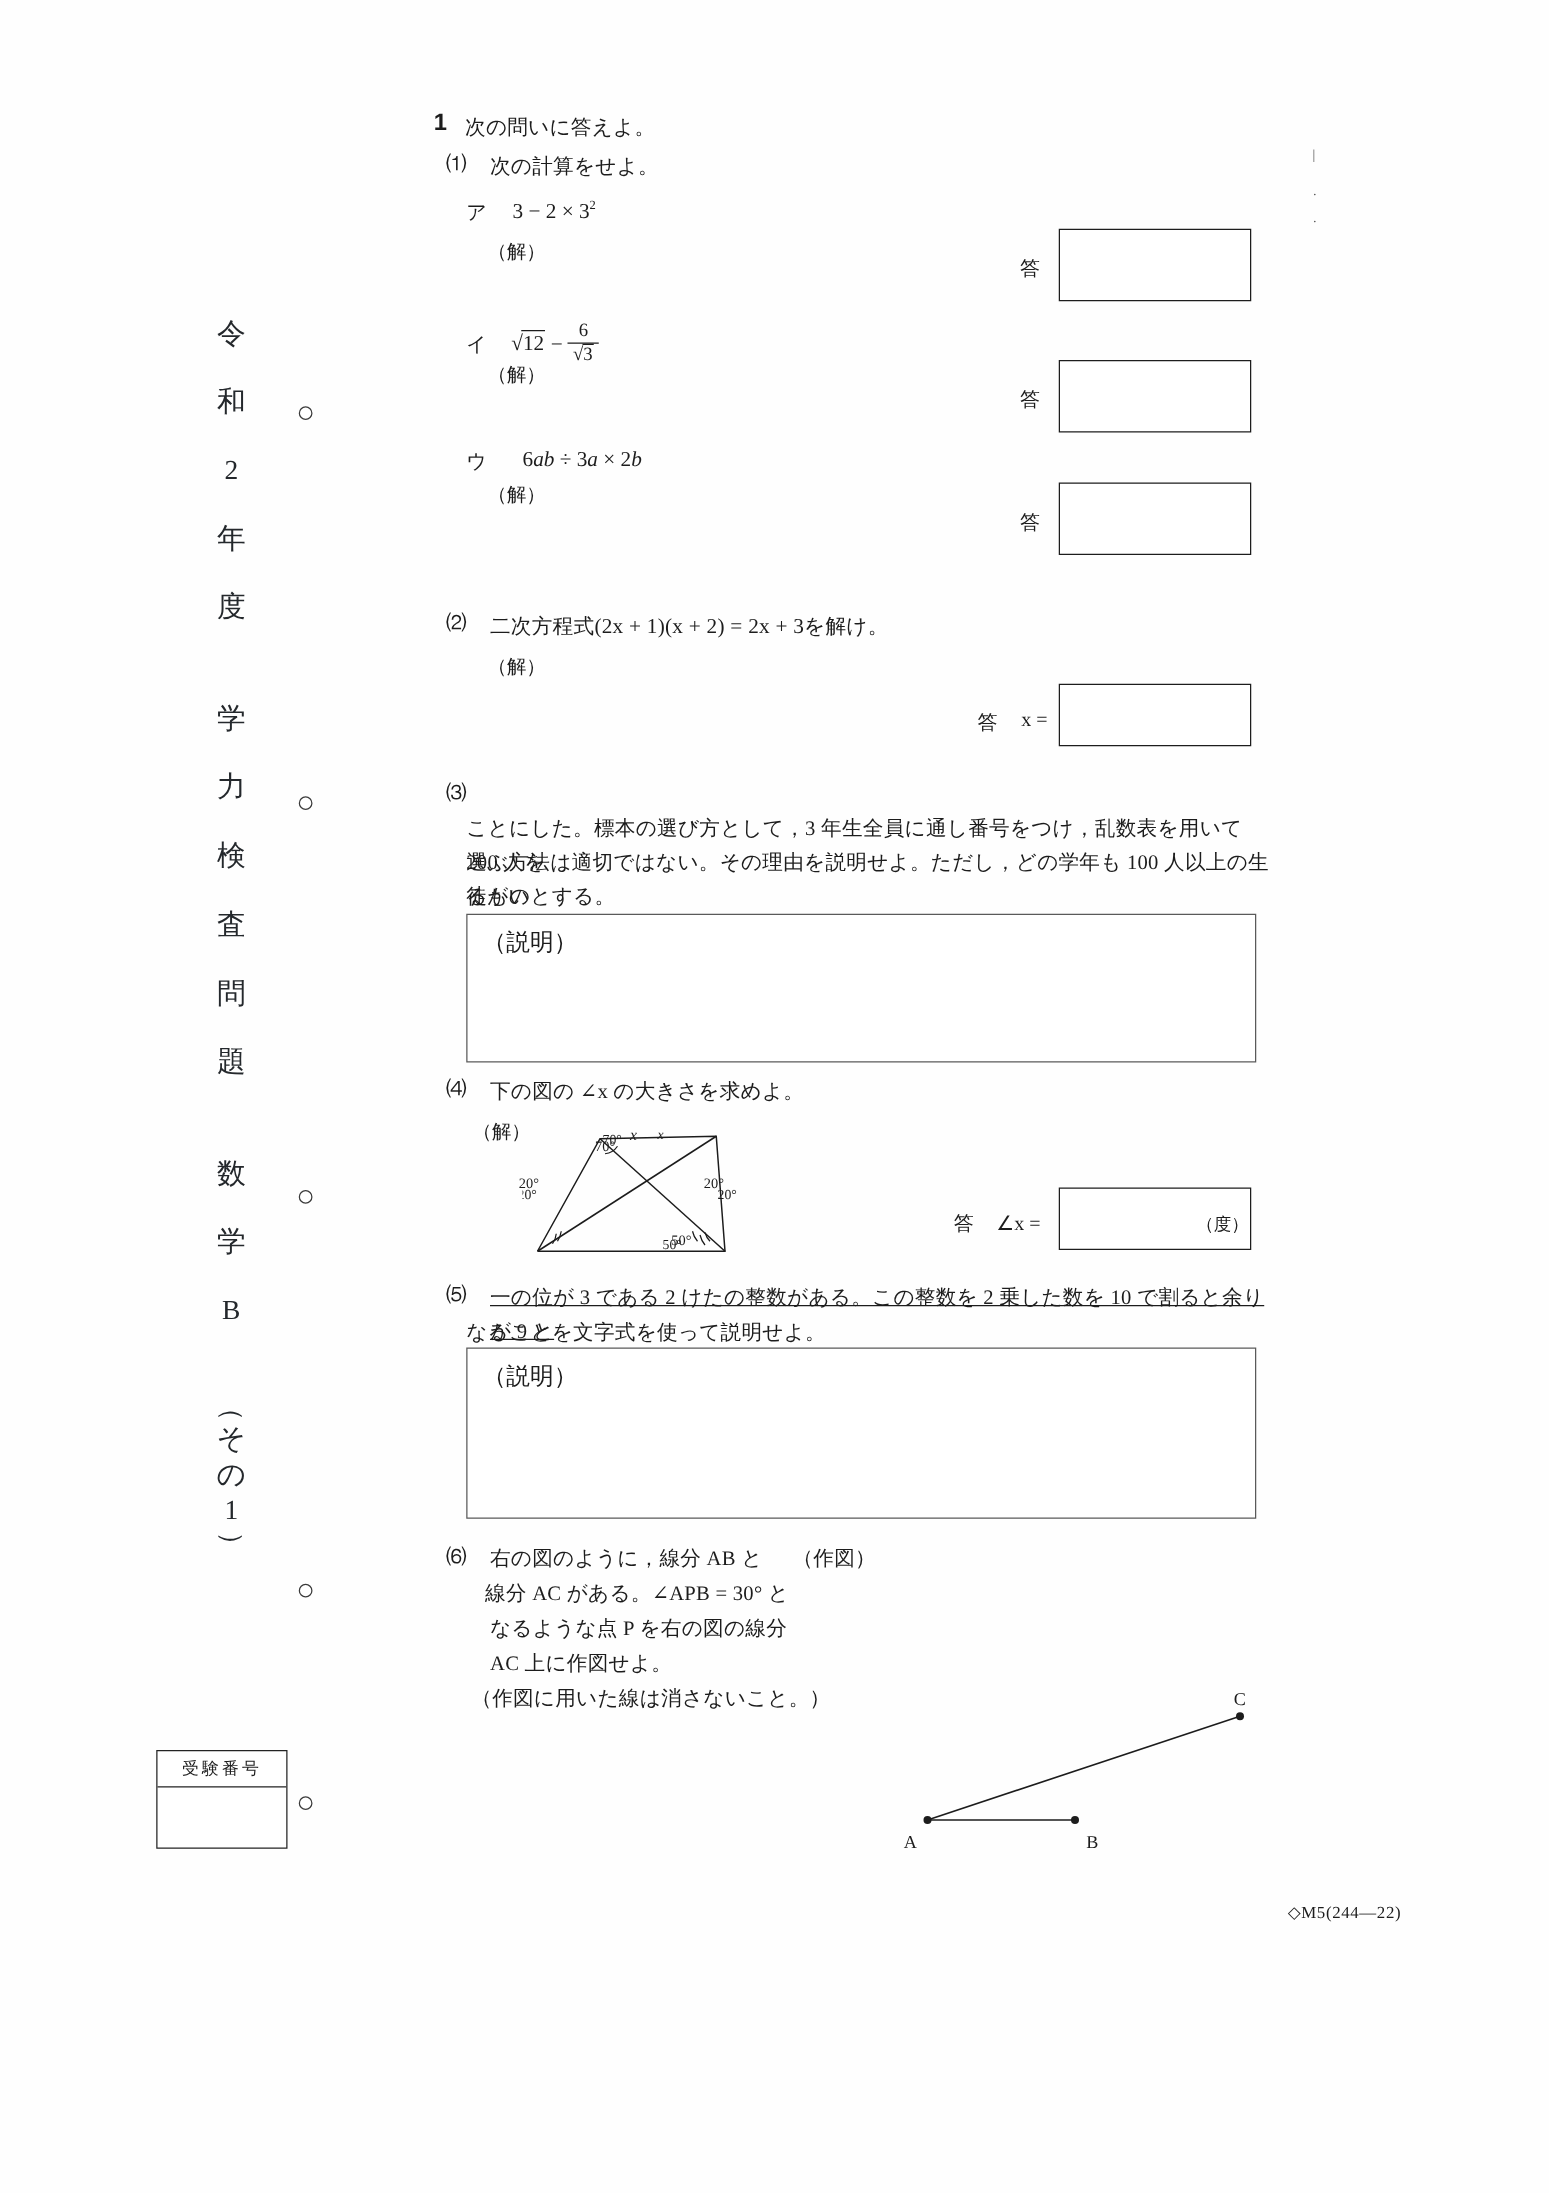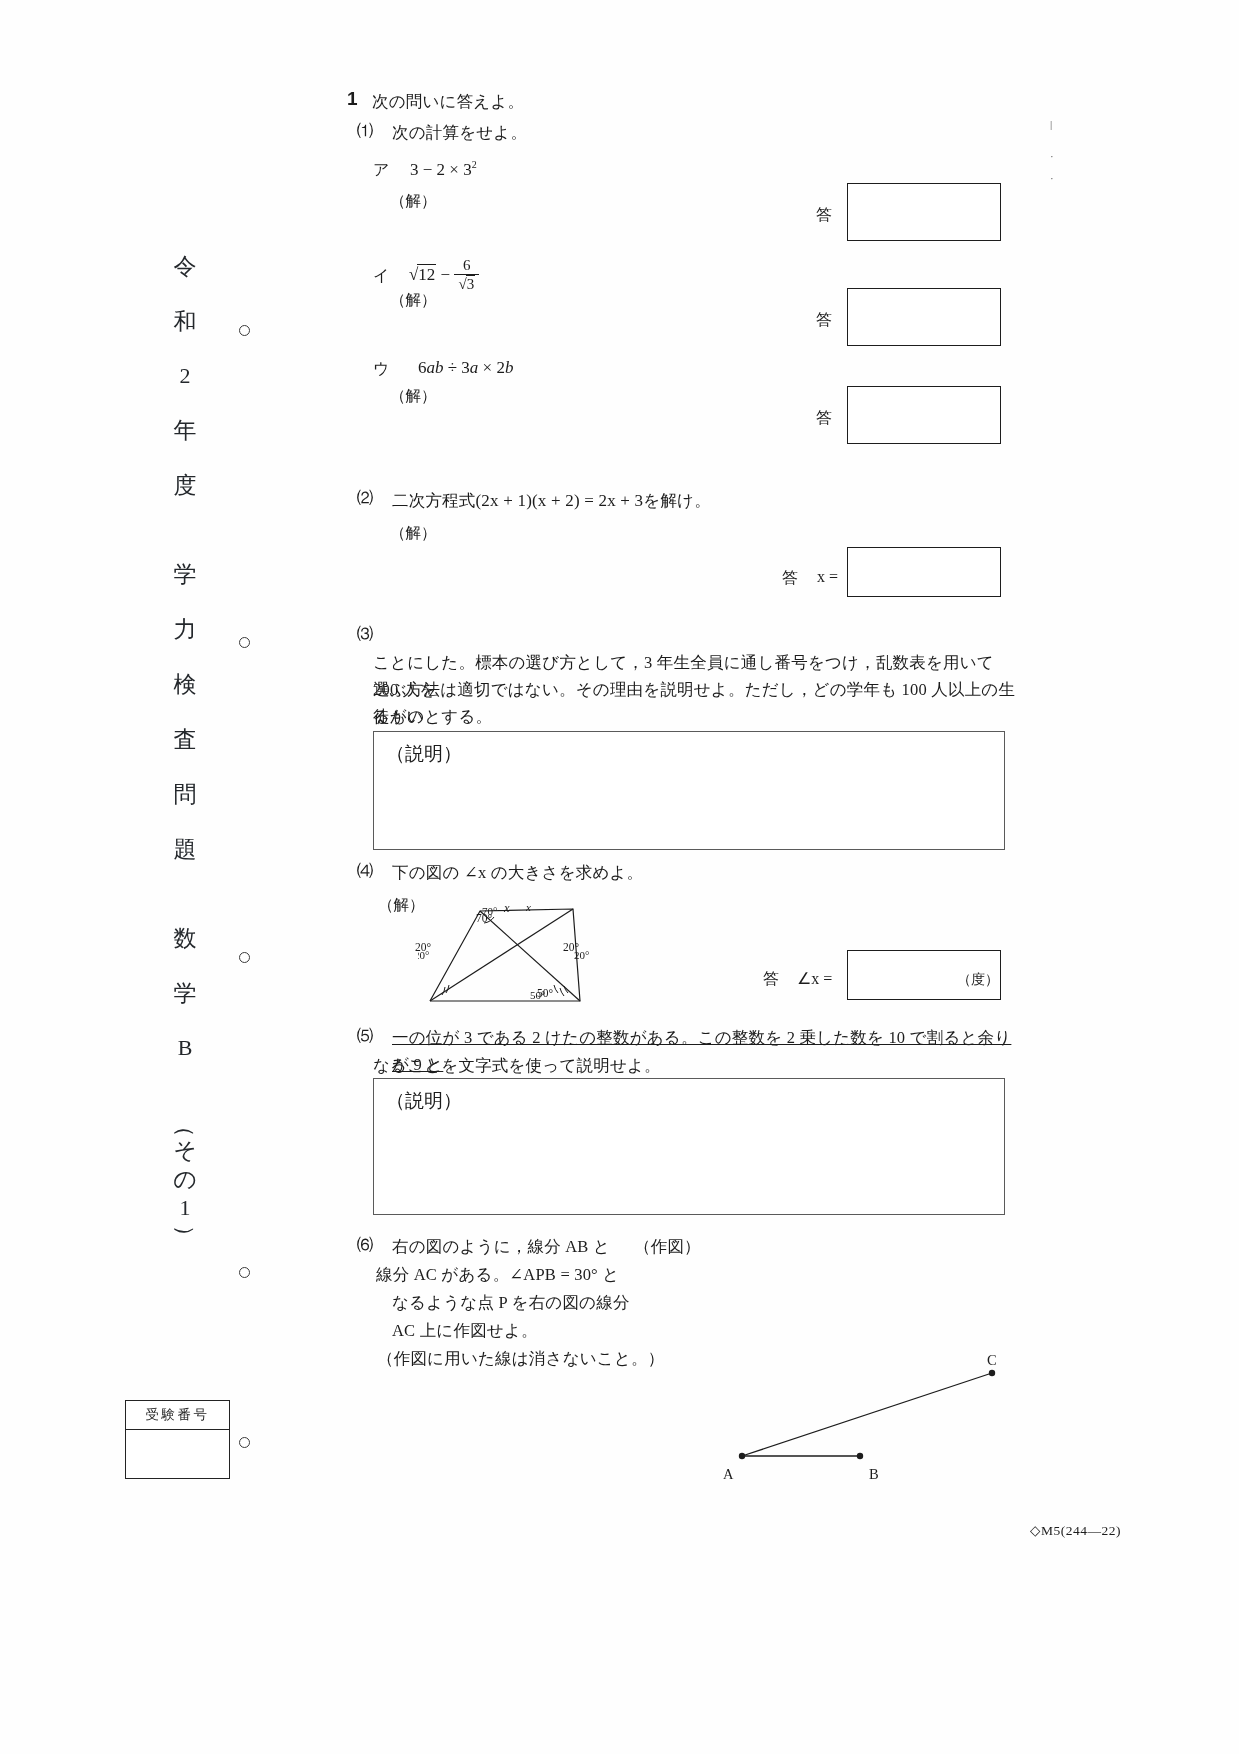--- a/index.html
+++ b/index.html
@@ -308,21 +308,21 @@
 
     <div class="abs qlabel" style="left:357px; top:1026px;">⑸</div>
     <div class="abs jtext" style="left:392px; top:1025px; width:622px;text-decoration:underline;">一の位が 3 である 2 けたの整数がある。この整数を 2 乗した数を 10 で割ると余りが 9 と</div>
     <div class="abs jtext" style="left:373px; top:1053px; width:645px;">なることを文字式を使って説明せよ。</div>
     <div class="bigbox" style="left:373px; top:1078px; width:630px; height:135px;">
       <div class="setsumei">（説明）</div>
     </div>
 
     <div class="abs qlabel" style="left:357px; top:1235px;">⑹</div>
     <div class="abs jtext" style="left:392px; top:1234px;">右の図のように，線分 AB と</div>
-    <div class="abs jtext" style="left:376px; top:1262px;">線分 AC がある。∠APB = 30° と</div>
+    <div class="abs jtext" style="left:388px; top:1262px;">線分 AC がある。∠APB = 30° と</div>
     <div class="abs jtext" style="left:392px; top:1290px;">なるような点 P を右の図の線分</div>
     <div class="abs jtext" style="left:392px; top:1318px;">AC 上に作図せよ。</div>
     <div class="abs jtext" style="left:377px; top:1346px;">（作図に用いた線は消さないこと。）</div>
     <div class="abs jtext" style="left:634px; top:1234px;">（作図）</div>
 
     <div class="abs" style="left:700px; top:1345px; width:330px; height:150px;">
       <svg width="330" height="150" viewBox="0 0 330 150">
         <line x1="42" y1="111" x2="292" y2="28" stroke="#1c1c1c" stroke-width="1.3"></line>
         <line x1="42" y1="111" x2="160" y2="111" stroke="#1c1c1c" stroke-width="1.3"></line>
         <circle cx="42" cy="111" r="3.2" fill="#1c1c1c"></circle>

